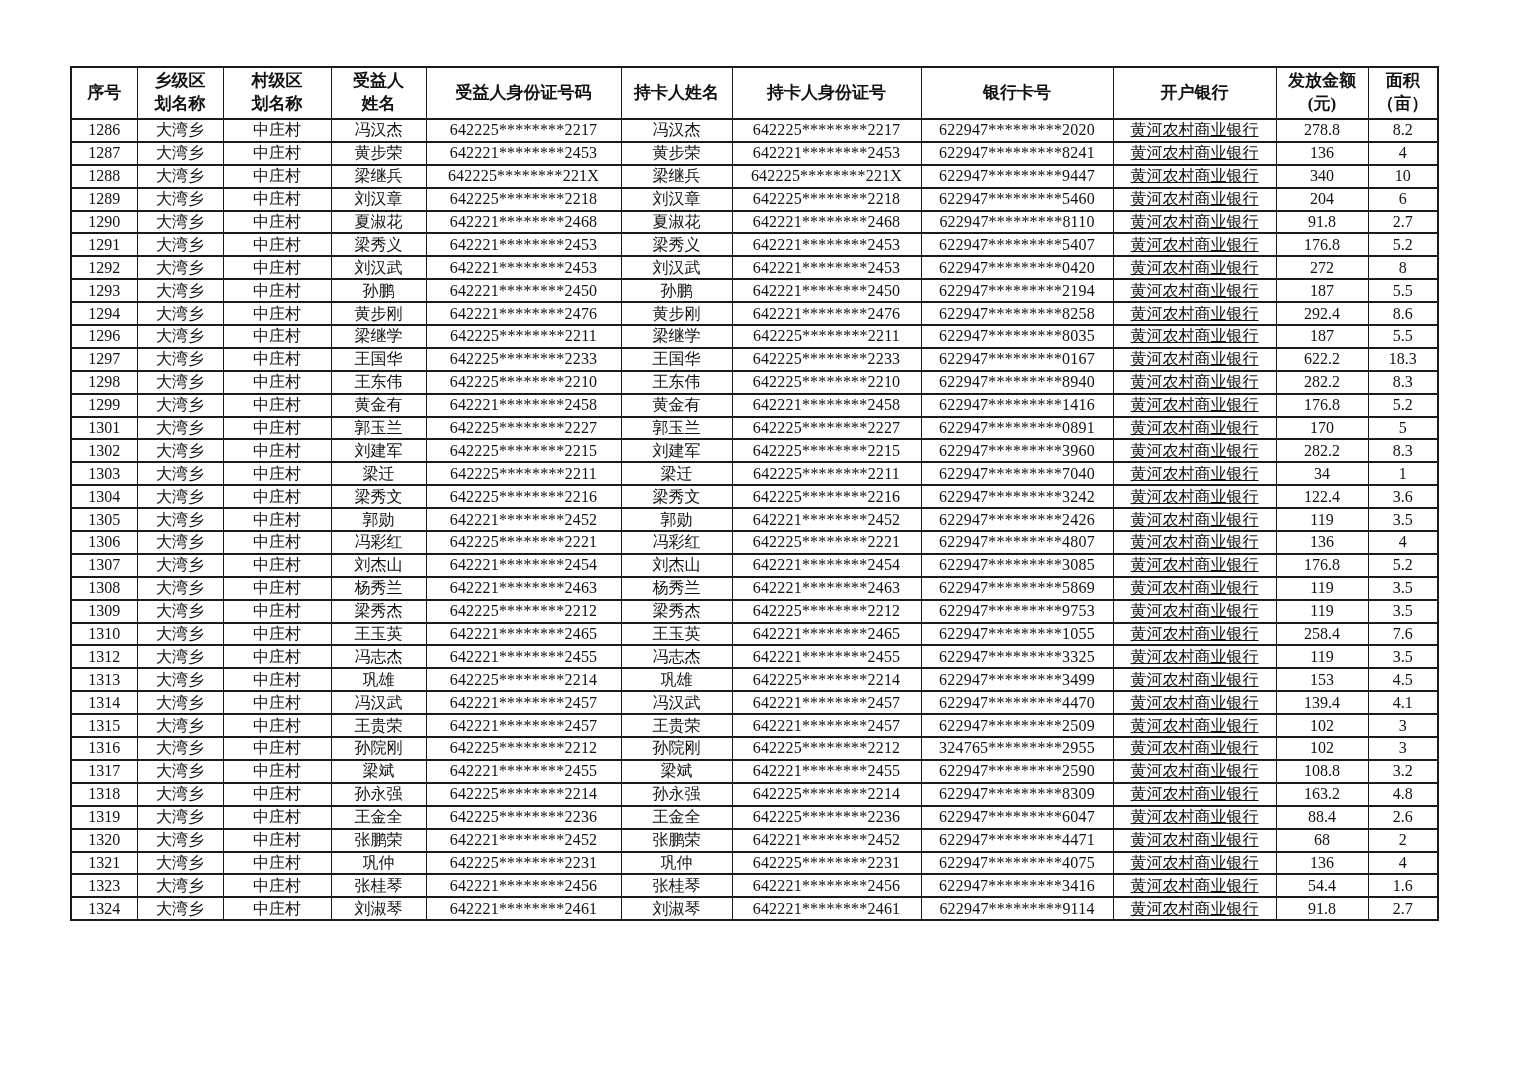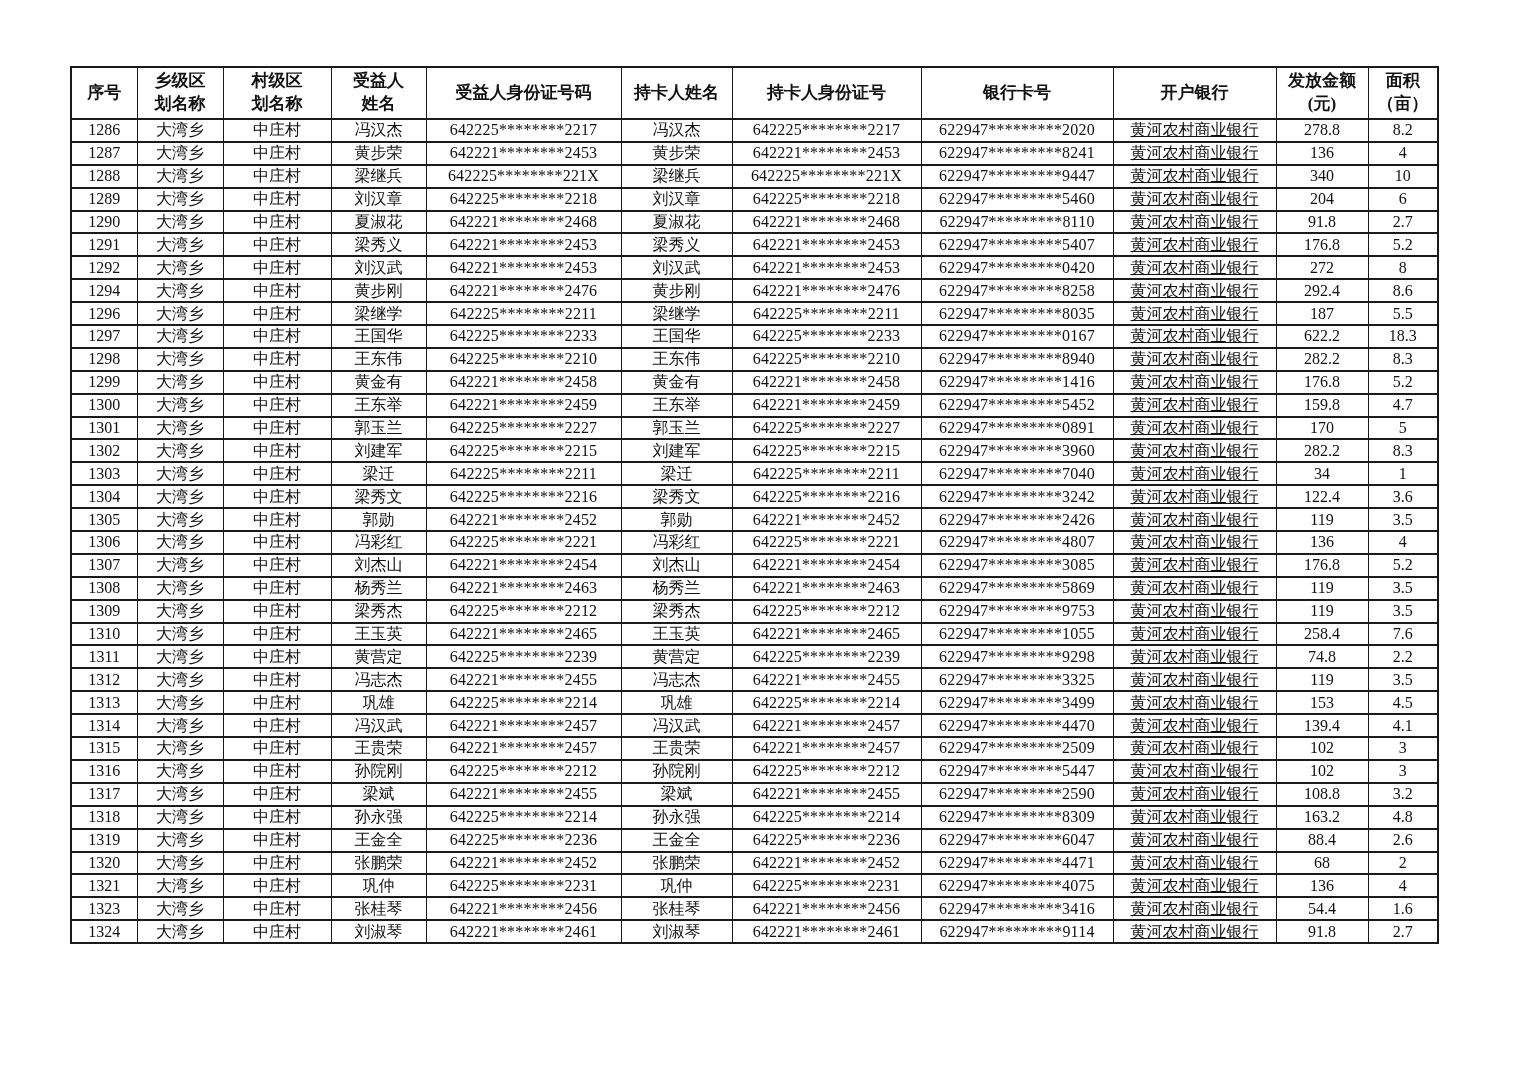--- a/index.html
+++ b/index.html
@@ -190,20 +190,33 @@
           <td class="col-beneficiary-name">刘汉武</td>
           <td class="col-beneficiary-id">642221********2453</td>
           <td class="col-cardholder-name">刘汉武</td>
           <td class="col-cardholder-id">642221********2453</td>
           <td class="col-bank-card-number">622947*********0420</td>
           <td class="col-bank-name">黄河农村商业银行</td>
           <td class="col-amount-yuan">272</td>
           <td class="col-area-mu">8</td>
         </tr>
         <tr>
+          <td class="col-serial">1293</td>
+          <td class="col-township">大湾乡</td>
+          <td class="col-village">中庄村</td>
+          <td class="col-beneficiary-name">孙鹏</td>
+          <td class="col-beneficiary-id">642221********2450</td>
+          <td class="col-cardholder-name">孙鹏</td>
+          <td class="col-cardholder-id">642221********2450</td>
+          <td class="col-bank-card-number">622947*********2194</td>
+          <td class="col-bank-name">黄河农村商业银行</td>
+          <td class="col-amount-yuan">187</td>
+          <td class="col-area-mu">5.5</td>
+        </tr>
+        <tr>
           <td class="col-serial">1294</td>
           <td class="col-township">大湾乡</td>
           <td class="col-village">中庄村</td>
           <td class="col-beneficiary-name">黄步刚</td>
           <td class="col-beneficiary-id">642221********2476</td>
           <td class="col-cardholder-name">黄步刚</td>
           <td class="col-cardholder-id">642221********2476</td>
           <td class="col-bank-card-number">622947*********8258</td>
           <td class="col-bank-name">黄河农村商业银行</td>
           <td class="col-amount-yuan">292.4</td>
@@ -255,33 +268,20 @@
           <td class="col-beneficiary-name">黄金有</td>
           <td class="col-beneficiary-id">642221********2458</td>
           <td class="col-cardholder-name">黄金有</td>
           <td class="col-cardholder-id">642221********2458</td>
           <td class="col-bank-card-number">622947*********1416</td>
           <td class="col-bank-name">黄河农村商业银行</td>
           <td class="col-amount-yuan">176.8</td>
           <td class="col-area-mu">5.2</td>
         </tr>
         <tr>
-          <td class="col-serial">1300</td>
-          <td class="col-township">大湾乡</td>
-          <td class="col-village">中庄村</td>
-          <td class="col-beneficiary-name">王东举</td>
-          <td class="col-beneficiary-id">642221********2459</td>
-          <td class="col-cardholder-name">王东举</td>
-          <td class="col-cardholder-id">642221********2459</td>
-          <td class="col-bank-card-number">622947*********5452</td>
-          <td class="col-bank-name">黄河农村商业银行</td>
-          <td class="col-amount-yuan">159.8</td>
-          <td class="col-area-mu">4.7</td>
-        </tr>
-        <tr>
           <td class="col-serial">1301</td>
           <td class="col-township">大湾乡</td>
           <td class="col-village">中庄村</td>
           <td class="col-beneficiary-name">郭玉兰</td>
           <td class="col-beneficiary-id">642225********2227</td>
           <td class="col-cardholder-name">郭玉兰</td>
           <td class="col-cardholder-id">642225********2227</td>
           <td class="col-bank-card-number">622947*********0891</td>
           <td class="col-bank-name">黄河农村商业银行</td>
           <td class="col-amount-yuan">170</td>
@@ -398,33 +398,20 @@
           <td class="col-beneficiary-name">王玉英</td>
           <td class="col-beneficiary-id">642221********2465</td>
           <td class="col-cardholder-name">王玉英</td>
           <td class="col-cardholder-id">642221********2465</td>
           <td class="col-bank-card-number">622947*********1055</td>
           <td class="col-bank-name">黄河农村商业银行</td>
           <td class="col-amount-yuan">258.4</td>
           <td class="col-area-mu">7.6</td>
         </tr>
         <tr>
-          <td class="col-serial">1311</td>
-          <td class="col-township">大湾乡</td>
-          <td class="col-village">中庄村</td>
-          <td class="col-beneficiary-name">黄营定</td>
-          <td class="col-beneficiary-id">642225********2239</td>
-          <td class="col-cardholder-name">黄营定</td>
-          <td class="col-cardholder-id">642225********2239</td>
-          <td class="col-bank-card-number">622947*********9298</td>
-          <td class="col-bank-name">黄河农村商业银行</td>
-          <td class="col-amount-yuan">74.8</td>
-          <td class="col-area-mu">2.2</td>
-        </tr>
-        <tr>
           <td class="col-serial">1312</td>
           <td class="col-township">大湾乡</td>
           <td class="col-village">中庄村</td>
           <td class="col-beneficiary-name">冯志杰</td>
           <td class="col-beneficiary-id">642221********2455</td>
           <td class="col-cardholder-name">冯志杰</td>
           <td class="col-cardholder-id">642221********2455</td>
           <td class="col-bank-card-number">622947*********3325</td>
           <td class="col-bank-name">黄河农村商业银行</td>
           <td class="col-amount-yuan">119</td>
@@ -470,21 +457,21 @@
           <td class="col-area-mu">3</td>
         </tr>
         <tr>
           <td class="col-serial">1316</td>
           <td class="col-township">大湾乡</td>
           <td class="col-village">中庄村</td>
           <td class="col-beneficiary-name">孙院刚</td>
           <td class="col-beneficiary-id">642225********2212</td>
           <td class="col-cardholder-name">孙院刚</td>
           <td class="col-cardholder-id">642225********2212</td>
-          <td class="col-bank-card-number">622947*********5447</td>
+          <td class="col-bank-card-number">324765*********2955</td>
           <td class="col-bank-name">黄河农村商业银行</td>
           <td class="col-amount-yuan">102</td>
           <td class="col-area-mu">3</td>
         </tr>
         <tr>
           <td class="col-serial">1317</td>
           <td class="col-township">大湾乡</td>
           <td class="col-village">中庄村</td>
           <td class="col-beneficiary-name">梁斌</td>
           <td class="col-beneficiary-id">642221********2455</td>

